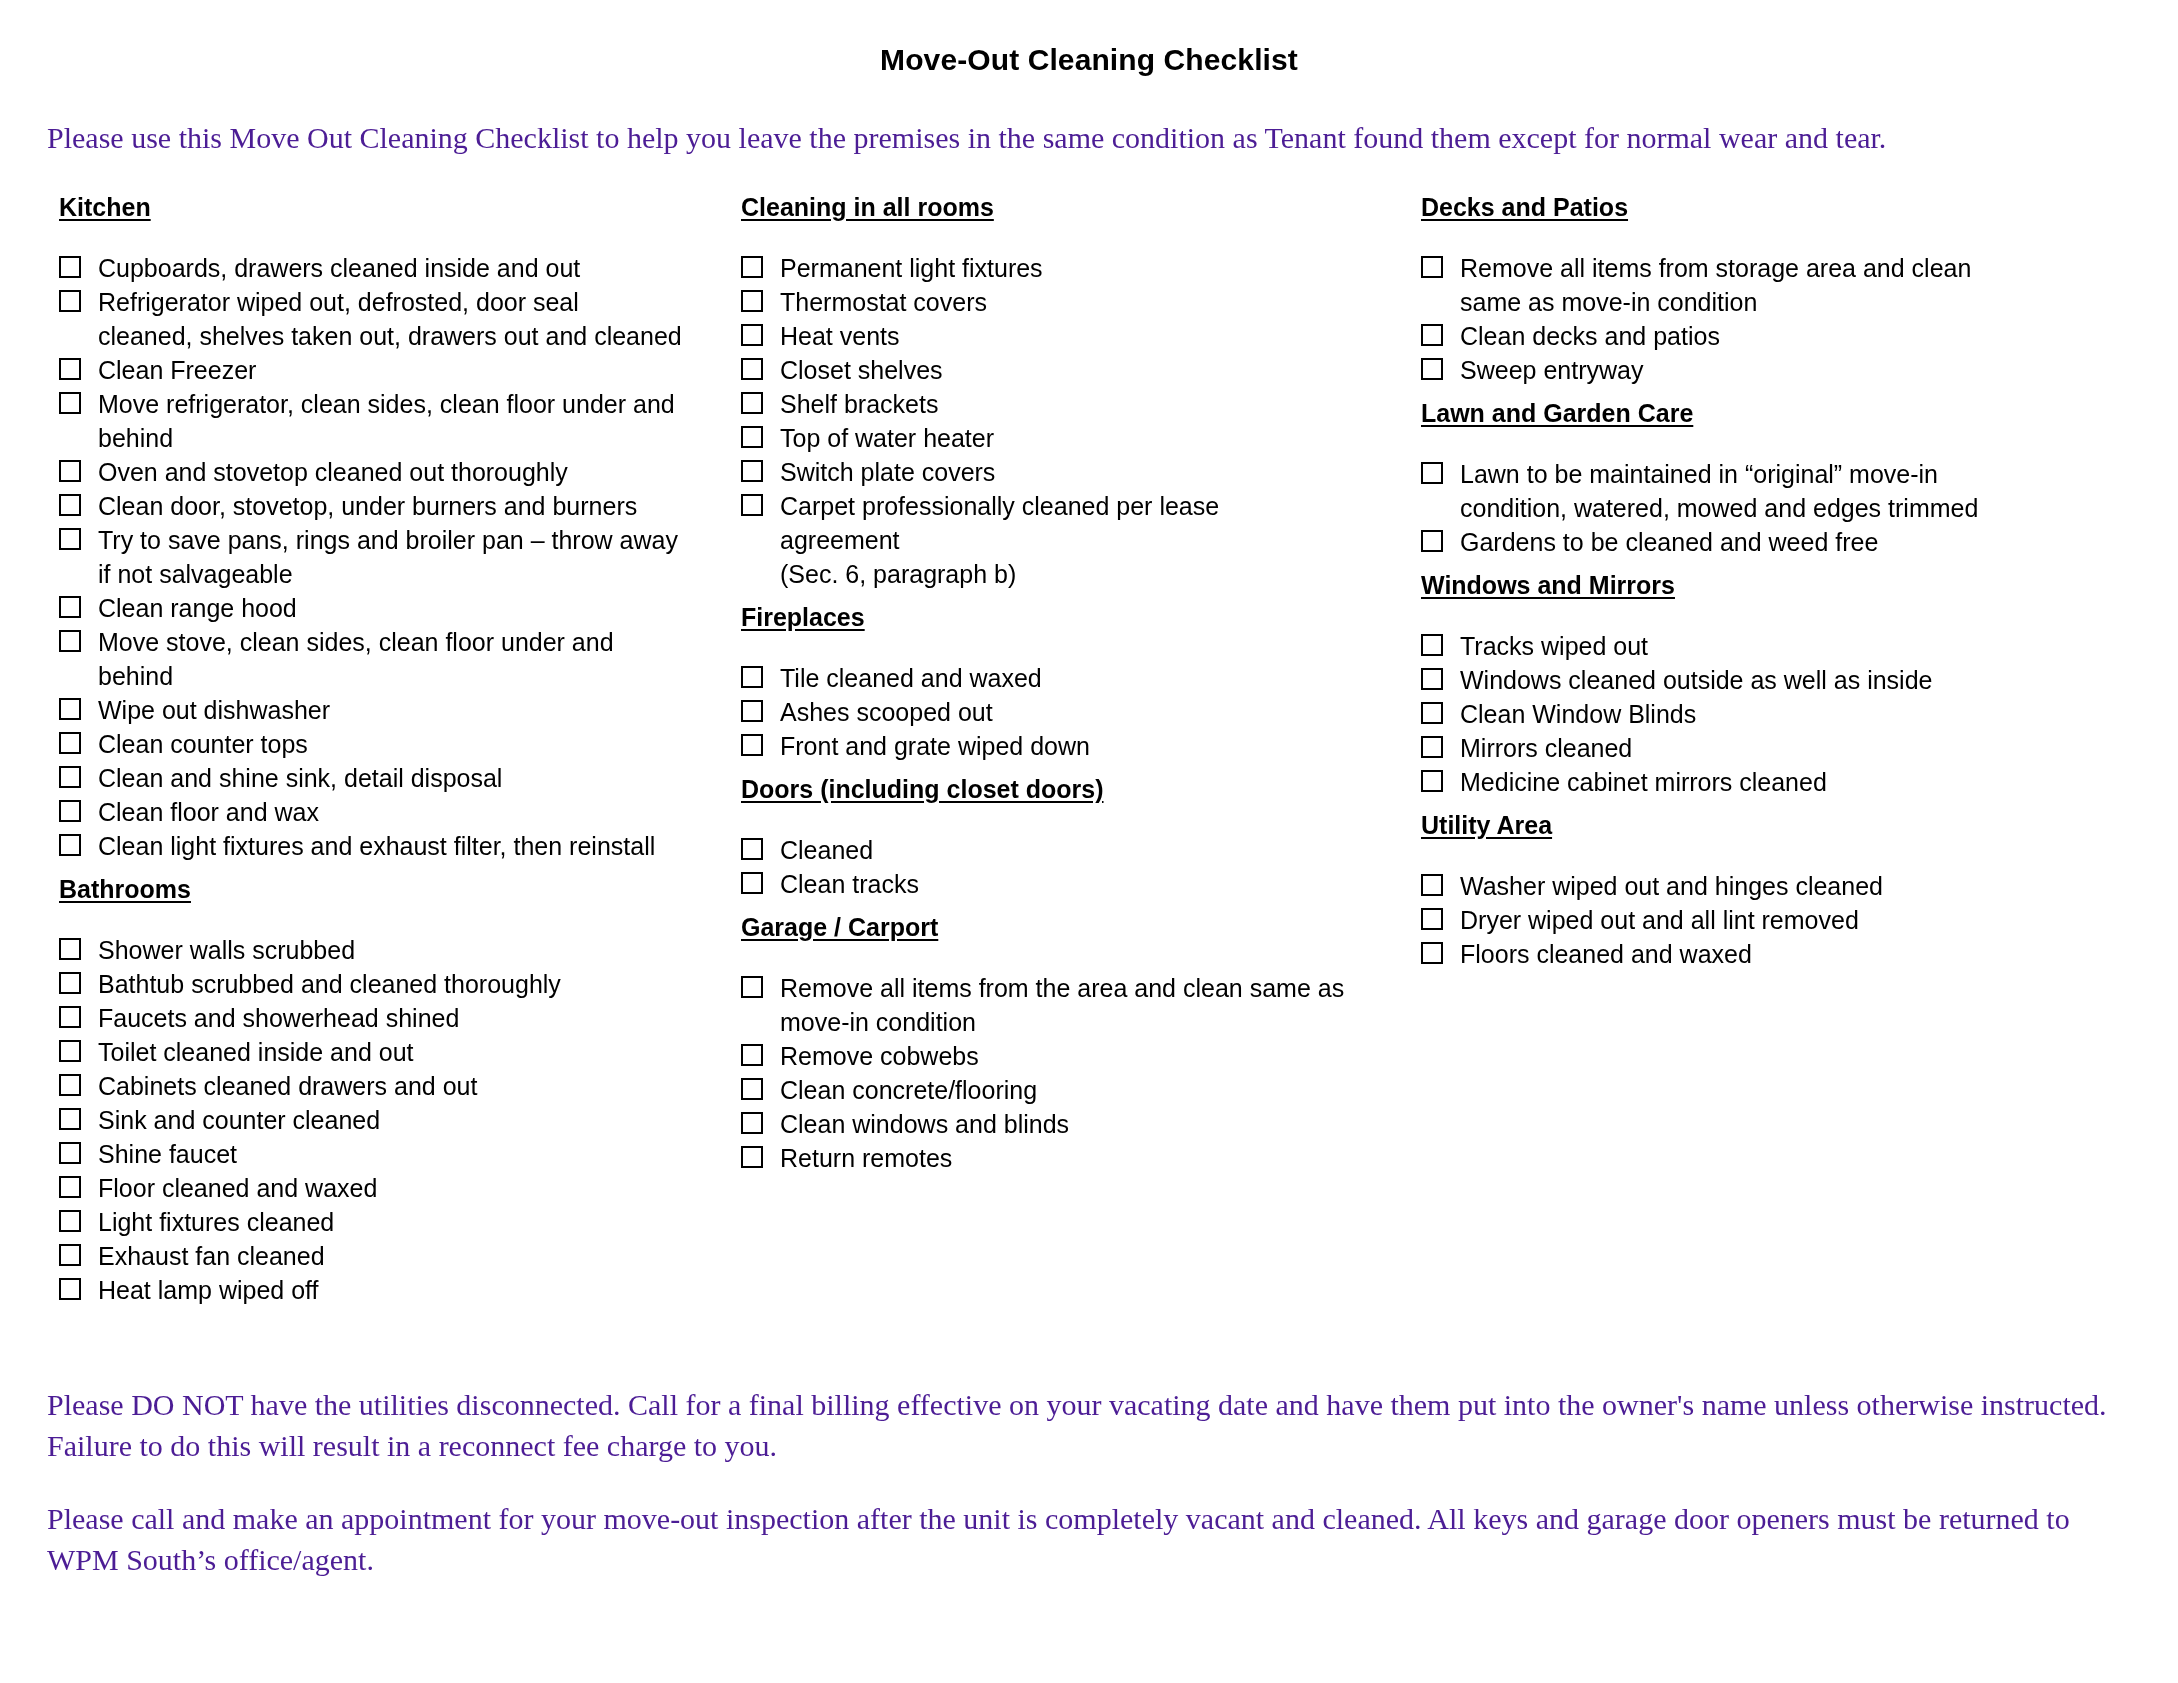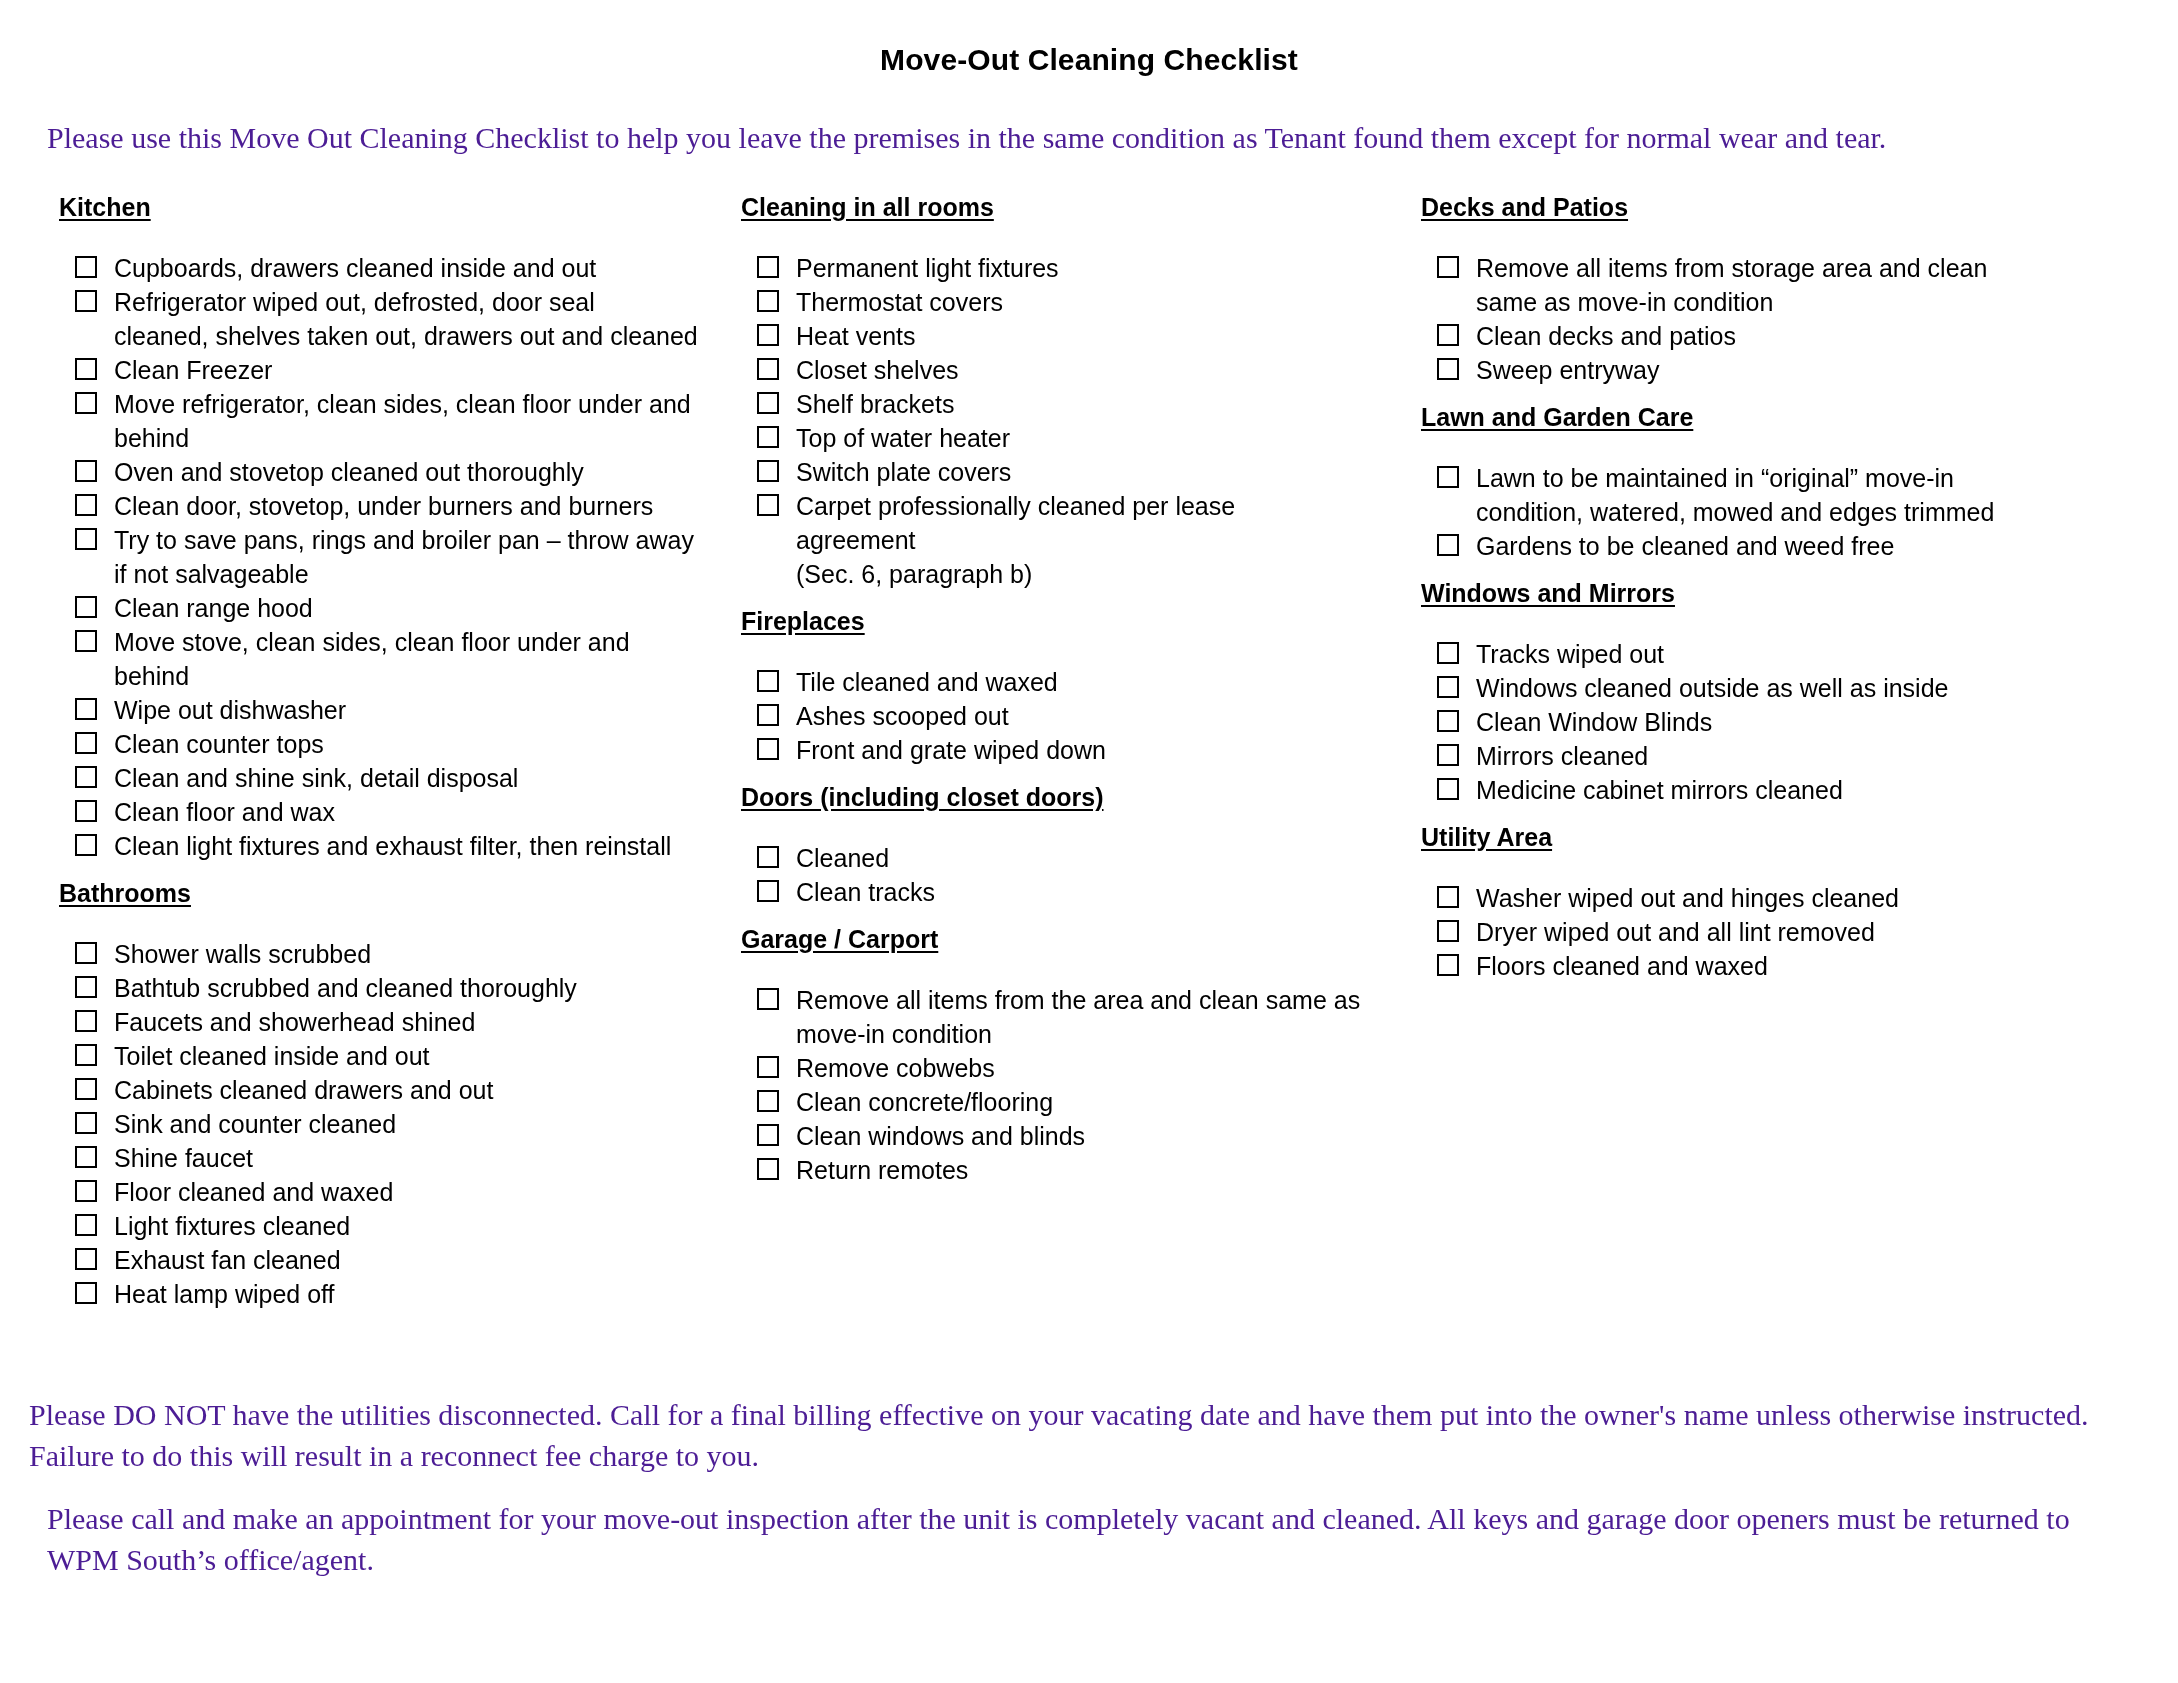--- a/index.html
+++ b/index.html
@@ -46,24 +46,23 @@
     line-height: 41px;
     color: #4c1d95;
   }
   #intro-paragraph {
     left: 47px;
     top: 117px;
     width: 2089px;
     white-space: nowrap;
   }
   #footer-paragraph-1 {
-    left: 29px;
+    left: 47px;
     top: 1384px;
     width: 2064px;
-    margin-top: 10px;
   }
   #footer-paragraph-2 {
     left: 47px;
     top: 1498px;
     width: 2077px;
   }
 
   
   .col {
     position: absolute;
@@ -85,21 +84,21 @@
     display: inline-block;
     margin: 0;
     padding: 0;
     white-space: nowrap;
     text-align: center;
   }
 
   .heading-row { margin: 0 0 30px 0; }
   .section + .section .heading-row { margin-top: 12px; }
 
-  .items { margin: 16px; padding: 0; }
+  .items { margin: 0; padding: 0; }
 
   .item-row {
     display: flex;
     align-items: flex-start;
     min-height: 34px;
   }
 
   .checkbox {
     flex: 0 0 auto;
     width: 22px;

